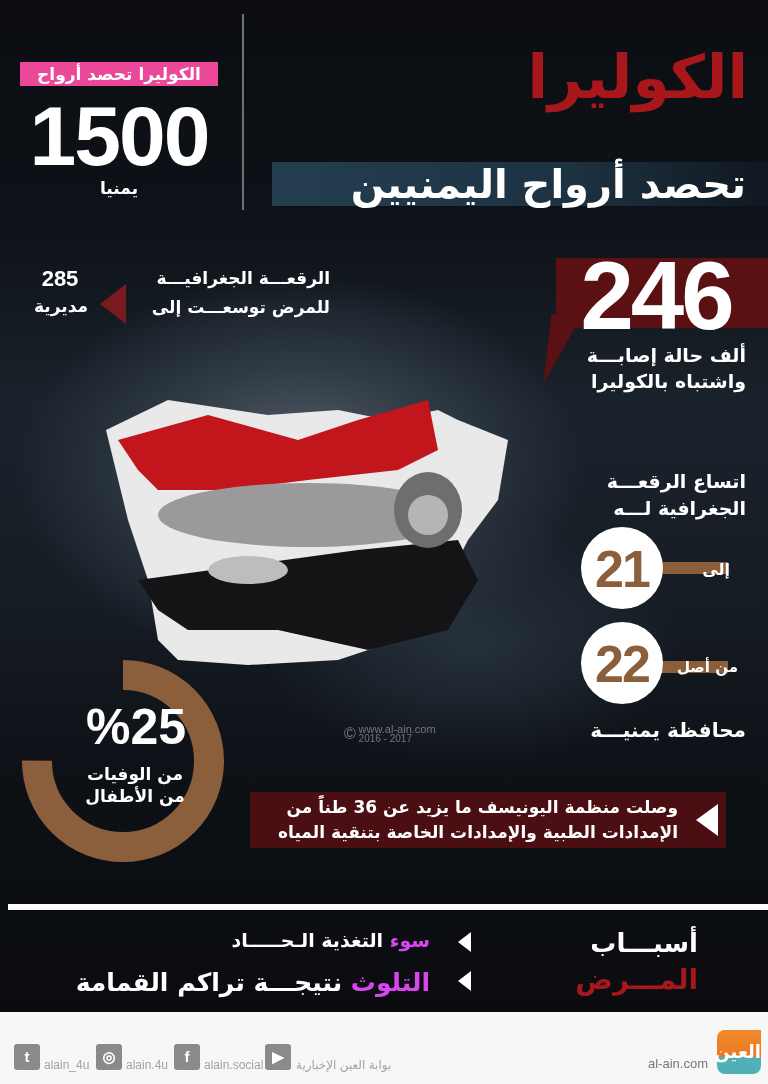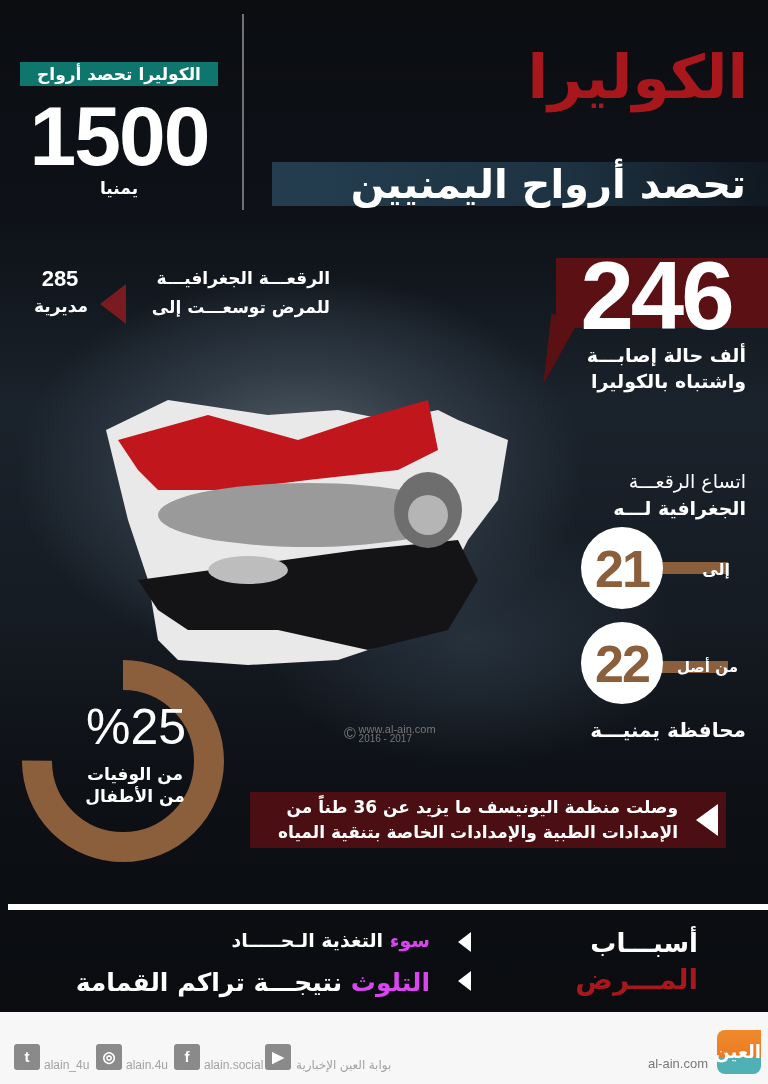--- a/index.html
+++ b/index.html
@@ -6,21 +6,21 @@
   body { width:768px; height:1084px; position:relative; overflow:hidden;
          background:#0c0f14; font-family:"DejaVu Sans", sans-serif; color:#fff; }
   .bg { position:absolute; left:0; top:0; width:768px; height:1012px;
         background:
           radial-gradient(ellipse 380px 260px at 300px 470px, #5a646e 0%, #2f3a45 40%, rgba(18,24,32,0) 75%),
           radial-gradient(ellipse 300px 180px at 470px 640px, #26313c 0%, rgba(18,24,32,0) 70%),
           linear-gradient(180deg,#0b0d11 0%, #0e1218 22%, #1a222b 40%, #161c24 60%, #0d1015 78%, #0a0c10 100%); }
   .abs { position:absolute; }
   .rtl { direction:rtl; }
   .divider-v { left:242px; top:14px; width:2px; height:196px; background:#6e7276; }
-  .tag-brown { left:20px; top:62px; width:198px; height:24px; background:#0f766e; color:#fff;
+  .tag-brown { left:20px; top:62px; width:198px; height:24px; background:#ec4899; color:#fff;
                font-size:17px; font-weight:bold; text-align:center; line-height:24px; }
   .big1500 { left:20px; top:90px; width:198px; text-align:center; font-family:"Liberation Sans",sans-serif;
              font-weight:bold; font-size:84px; line-height:92px; letter-spacing:-2px; }
   .yamani { left:20px; top:178px; width:198px; text-align:center; font-size:17px; font-weight:bold; }
   .title-main { right:20px; top:22px; font-size:60px; font-weight:bold; color:#a8171c; line-height:110px;
                 letter-spacing:-2px; }
   .subtitle-band { left:272px; top:162px; width:496px; height:44px;
                    background:linear-gradient(90deg, rgba(40,70,90,0.85), rgba(30,52,68,0.95) 60%, rgba(20,35,48,0.4)); }
   .subtitle { right:22px; top:158px; font-size:40px; font-weight:bold; color:#fff; line-height:52px; }
   .num285 { left:30px; top:266px; width:60px; text-align:center; font-family:"Liberation Sans",sans-serif; font-weight:bold; font-size:22px; }
@@ -30,31 +30,31 @@
   .raq1 { right:438px; top:268px; font-size:17px; font-weight:bold; }
   .raq2 { right:438px; top:297px; font-size:17px; font-weight:bold; }
   .band246 { left:556px; top:258px; width:212px; height:70px; background:#5b1014; }
   .pointer246 { left:540px; top:316px; width:0; height:0; border-left:14px solid transparent; border-right:14px solid transparent;
                 border-top:70px solid #5b1014; transform:rotate(18deg); }
   .num246 { left:556px; top:246px; width:200px; text-align:center; font-family:"Liberation Sans",sans-serif; font-weight:bold;
             font-size:96px; line-height:100px; letter-spacing:-3px; }
   .t246a { right:22px; top:344px; font-size:19px; font-weight:bold; }
   .t246b { right:22px; top:370px; font-size:19px; font-weight:bold; }
   .photo { left:98px; top:380px; width:420px; height:290px; }
-  .ittisa1 { right:22px; top:470px; font-size:19px; font-weight:normal; }
+  .ittisa1 { right:22px; top:470px; font-size:19px; font-weight:bold; }
   .ittisa2 { right:22px; top:497px; font-size:19px; font-weight:bold; }
   .bar-brown { background:#8b5e3c; height:12px; }
   .circle { width:82px; height:82px; border-radius:50%; background:#fff; color:#8b5e3c; text-align:center;
             font-family:"Liberation Sans",sans-serif; font-weight:bold; font-size:52px; line-height:84px; letter-spacing:-2px; }
   .lbl-ila { right:38px; top:560px; font-size:16px; font-weight:bold; }
   .lbl-min { right:30px; top:658px; font-size:15px; font-weight:bold; }
   .muhafaza { right:22px; top:718px; font-size:20px; font-weight:bold; }
   .copy { left:344px; top:724px; font-size:10px; color:#777; font-family:"Liberation Sans",sans-serif; line-height:10px; }
   .donut { left:18px; top:656px; width:210px; height:210px; }
-  .pct25 { left:86px; top:700px; width:100px; text-align:center; font-family:"Liberation Sans",sans-serif; font-weight:normal; font-size:50px; line-height:54px; }
+  .pct25 { left:86px; top:700px; width:100px; text-align:center; font-family:"Liberation Sans",sans-serif; font-weight:bold; font-size:50px; line-height:54px; }
   .wafayat1 { left:60px; top:764px; width:150px; text-align:center; font-size:17px; font-weight:bold; }
   .wafayat2 { left:60px; top:786px; width:150px; text-align:center; font-size:17px; font-weight:bold; }
   .unicef-band { left:250px; top:792px; width:476px; height:56px; background:#4b0f13; }
   .unicef-tri { left:696px; top:804px; width:0; height:0; border-top:16px solid transparent; border-bottom:16px solid transparent; border-right:22px solid #fff; }
   .unicef1 { right:90px; top:797px; font-size:17px; font-weight:bold; }
   .unicef2 { right:90px; top:822px; font-size:17px; font-weight:bold; }
   .hr-white { left:8px; top:904px; width:760px; height:6px; background:#fff; }
   .asbab { right:70px; top:928px; font-size:26px; font-weight:bold; }
   .marad { right:70px; top:963px; font-size:28px; font-weight:bold; color:#a8171c; }
   .bullet { width:0; height:0; border-top:10px solid transparent; border-bottom:10px solid transparent; border-right:13px solid #fff; }

